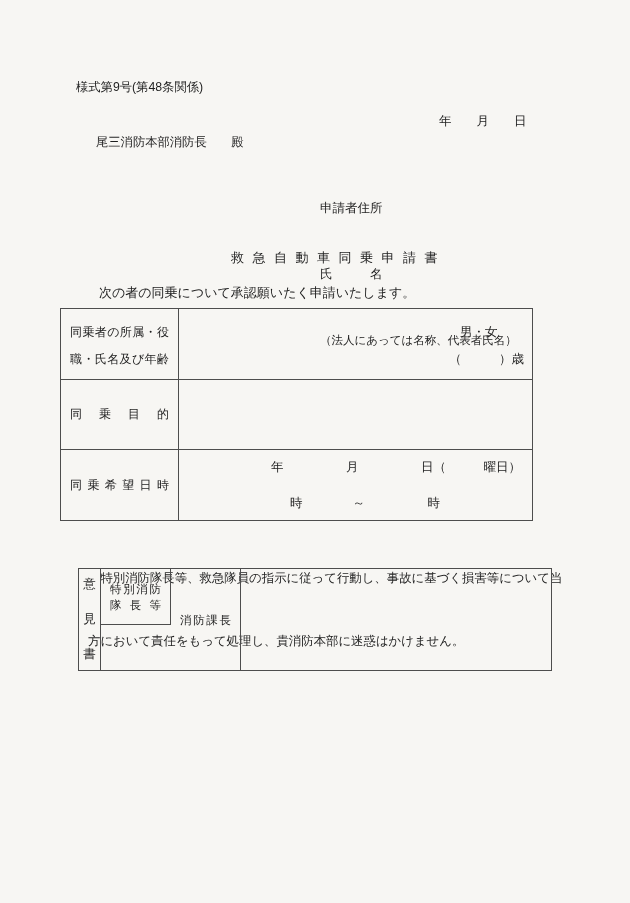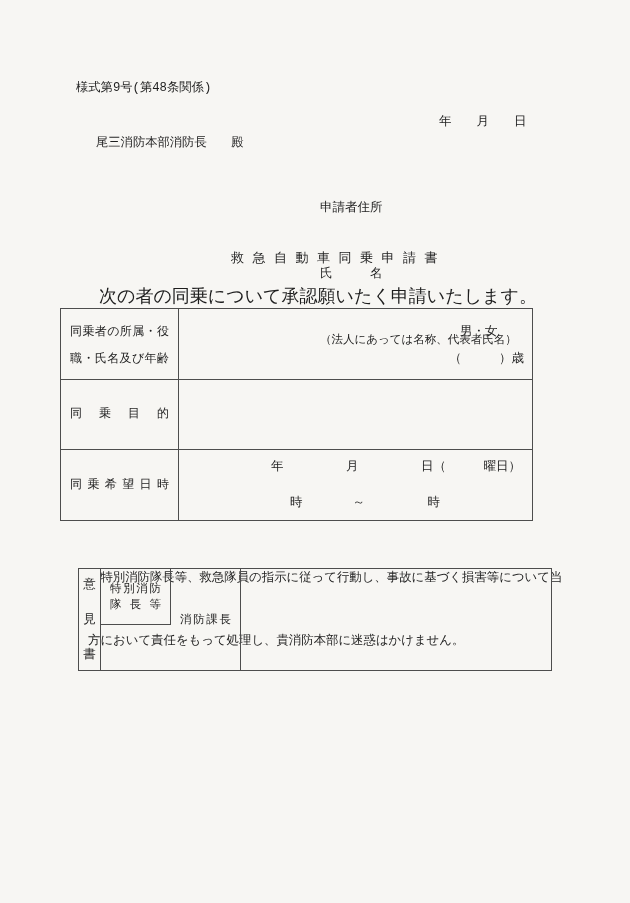--- a/index.html
+++ b/index.html
@@ -1,20 +1,20 @@
 <!DOCTYPE html>
 <html><head>
 <meta charset="utf-8">
 <style>
   html,body { margin:0; padding:0; }
   .page {
     position:relative;
     width:630px; height:903px;
     background:#f7f6f3;
-    font-family:Liberation Mono, monospace;
+    font-family:Liberation Sans, sans-serif;
     color:#1e1e1e;
     overflow:hidden;
   }
   .abs { position:absolute; white-space:pre; }
   .fs-body { font-size:12.5px; }
 
   
   .t1 {
     position:absolute; left:60px; top:308px; width:473px;
     border:1px solid #4d4d4d; box-sizing:border-box;
@@ -69,21 +69,21 @@
   <div class="abs fs-body" style="left:96px; top:134px; font-size:12.3px;">尾三消防本部消防長　　殿</div>
 
   <div class="abs" style="left:320px; top:153px; line-height:22px; font-size:12.5px;">
     <div>申請者住所</div>
     <div>氏　　　名</div>
     <div style="font-size:11.5px;">（法人にあっては名称、代表者氏名）</div>
   </div>
 
   <div class="abs" style="left:231px; top:249px; font-size:13px; letter-spacing:8.5px;">救急自動車同乗申請書</div>
 
-  <div class="abs" style="left:99px; top:284px; font-size:18px;">次の者の同乗について承認願いたく申請いたします。</div>
+  <div class="abs" style="left:99px; top:284px; font-size:13px;">次の者の同乗について承認願いたく申請いたします。</div>
 
   <div class="t1">
 
     <div class="t1row" style="height:70px;">
       <div class="t1label" style="padding-top:4px;">
         <span class="jtext">同乗者の所属・役職・氏名及び年齢</span>
       </div>
       <div class="t1value" style="line-height:27px; padding-top:4px;">
         <div class="vline" style="padding-left:281px;">男・女</div>
         <div class="vline" style="padding-left:270px;">（　　　）歳</div>

